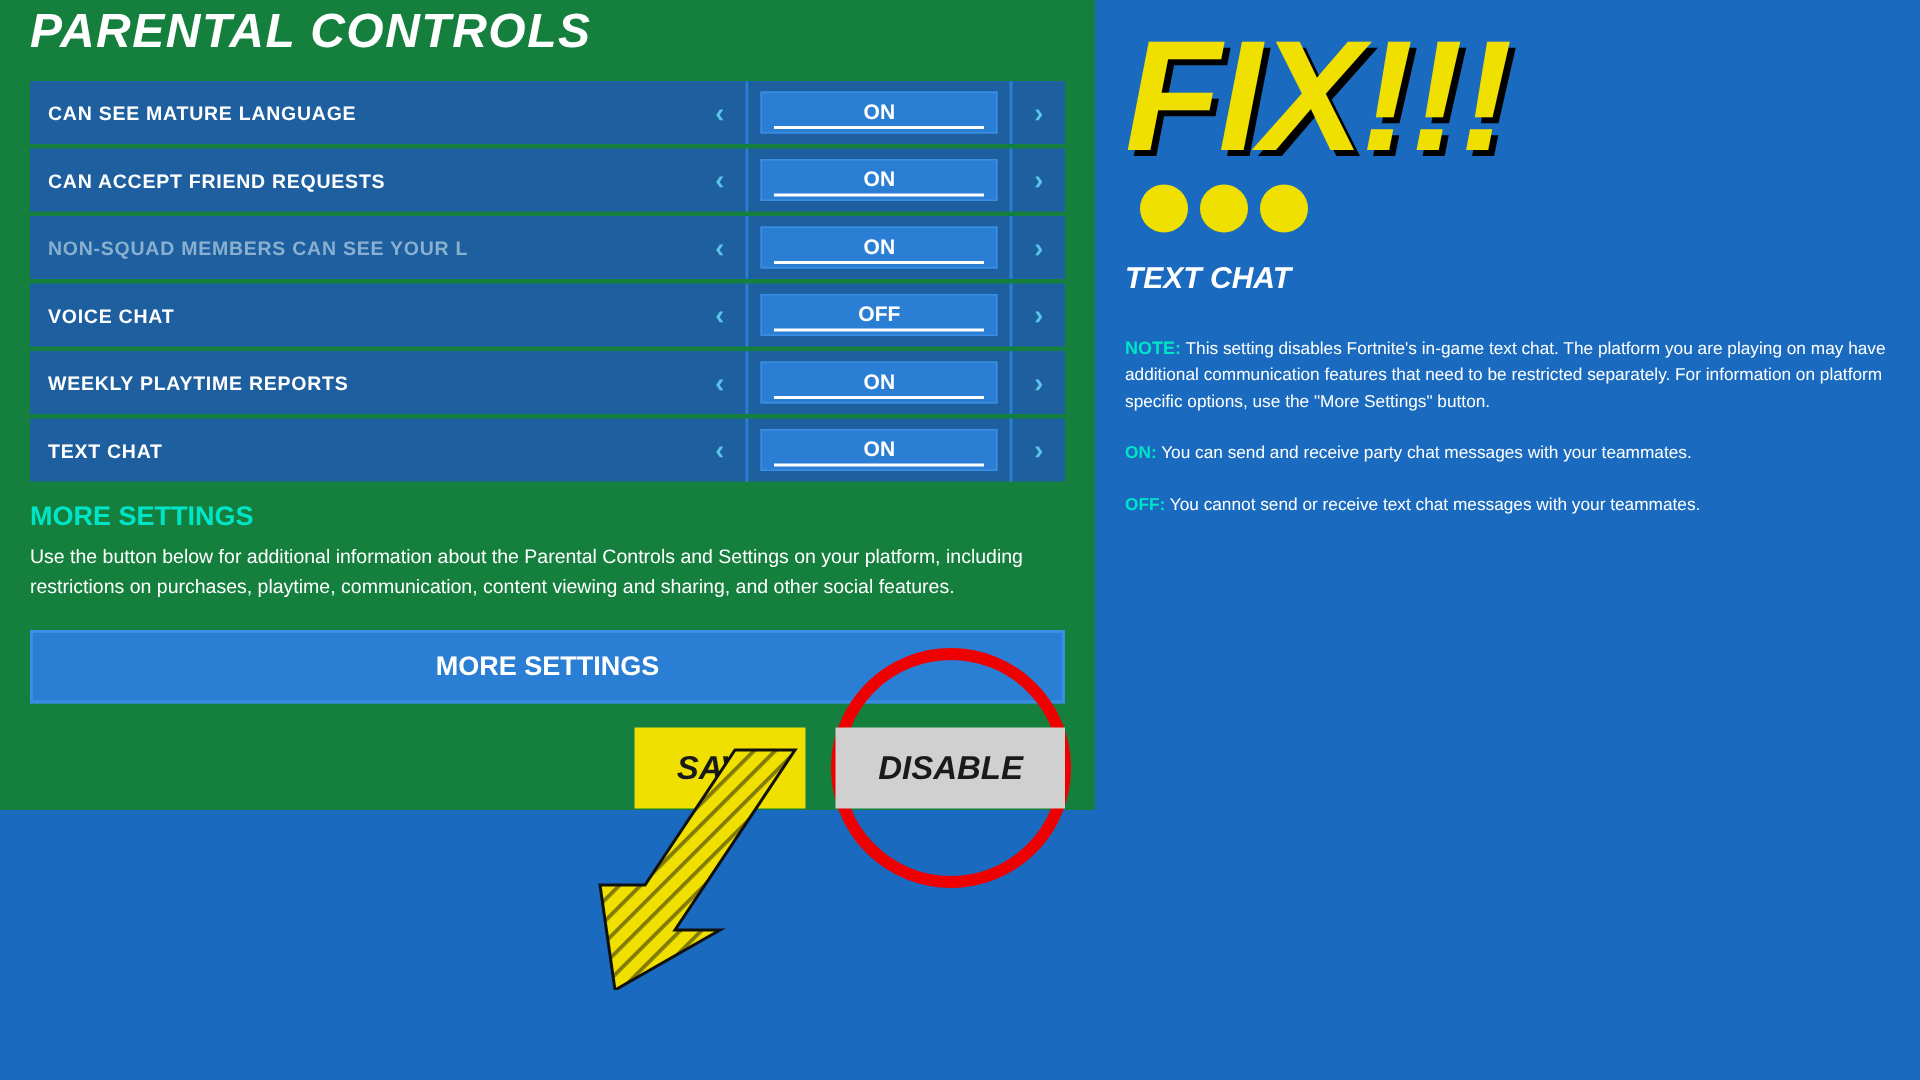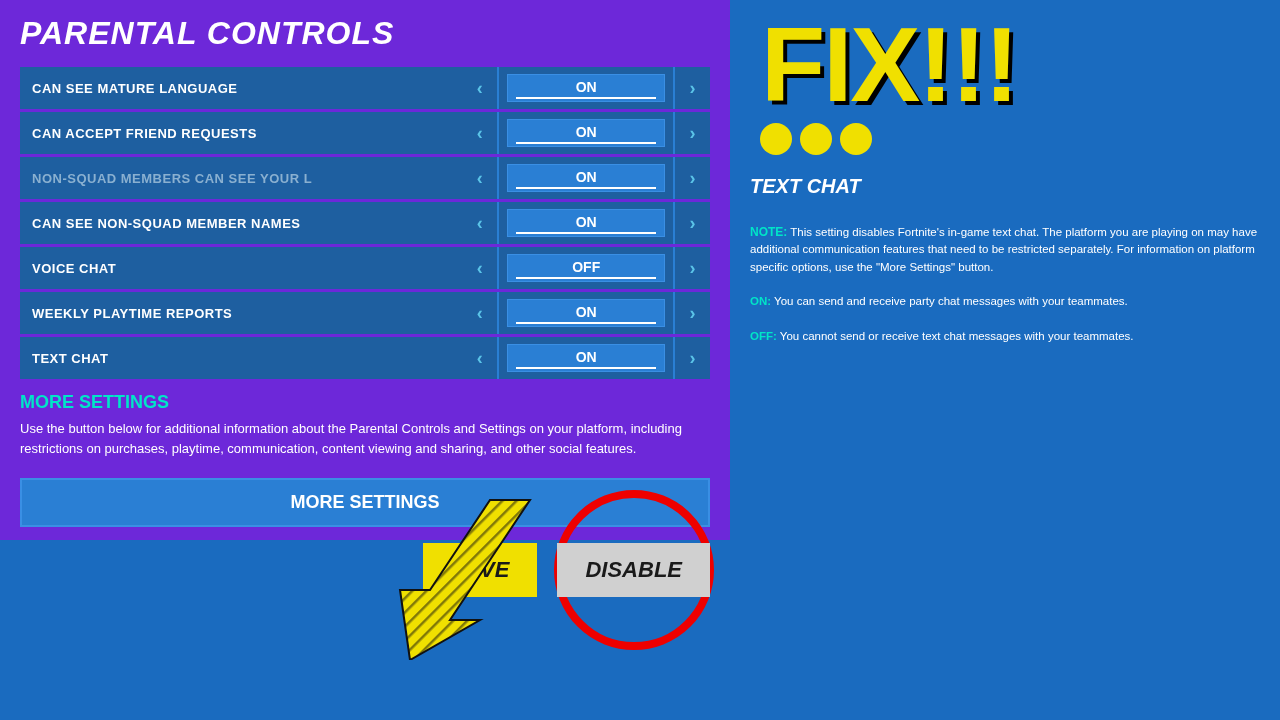--- a/index.html
+++ b/index.html
@@ -12,22 +12,22 @@
       position: relative;
     }
 
     
     .left-panel {
       position: absolute;
       left: 0;
       top: 0;
       width: 730px;
       height: 540px;
-      background: #6d28d9;
-      padding: 15px 20px;
+      background: #15803d;
+      padding: 2px 20px;
     }
 
     .page-title {
       font-size: 32px;
       font-weight: 900;
       color: white;
       text-transform: uppercase;
       font-style: italic;
       margin-bottom: 12px;
       letter-spacing: 1px;
@@ -310,31 +310,20 @@
           <td class="arrow-cell left">‹</td>
           <td class="value-cell">
             <div class="value-box">
               <span class="value-text">ON</span>
               <span class="value-underline"></span>
             </div>
           </td>
           <td class="arrow-cell right">›</td>
         </tr>
         <tr class="setting-row">
-          <td class="setting-label">CAN SEE NON-SQUAD MEMBER NAMES</td>
-          <td class="arrow-cell left">‹</td>
-          <td class="value-cell">
-            <div class="value-box">
-              <span class="value-text">ON</span>
-              <span class="value-underline"></span>
-            </div>
-          </td>
-          <td class="arrow-cell right">›</td>
-        </tr>
-        <tr class="setting-row">
           <td class="setting-label">VOICE CHAT</td>
           <td class="arrow-cell left">‹</td>
           <td class="value-cell">
             <div class="value-box">
               <span class="value-text">OFF</span>
               <span class="value-underline"></span>
             </div>
           </td>
           <td class="arrow-cell right">›</td>
         </tr>
@@ -389,21 +378,21 @@
 
     <polygon points="120,10 160,10 80,130 110,130 40,170 30,100 60,100 120,10" fill="url(#diag)" opacity="0.5"></polygon>
   </svg>
 </div>
 
 <div class="divider-line"></div>
 
 <div class="right-panel">
 
   <div>
-    <div style="font-size:105px; font-weight:900; color:#f0e000; line-height:0.95; text-shadow: 4px 4px 0 #000; letter-spacing:-2px; font-family:'Arial Black',Arial,sans-serif;margin-left:11px;">FIX!!!</div>
+    <div style="font-size:105px; font-weight:900; color:#f0e000; font-style:italic; line-height:0.95; text-shadow: 4px 4px 0 #000; letter-spacing:-2px; font-family:'Arial Black',Arial,sans-serif;">FIX!!!</div>
     <div class="fix-dots">
       <div class="fix-dot"></div>
       <div class="fix-dot"></div>
       <div class="fix-dot"></div>
     </div>
   </div>
 
   <div class="text-chat-title">TEXT CHAT</div>
 
   <div class="text-chat-body">

